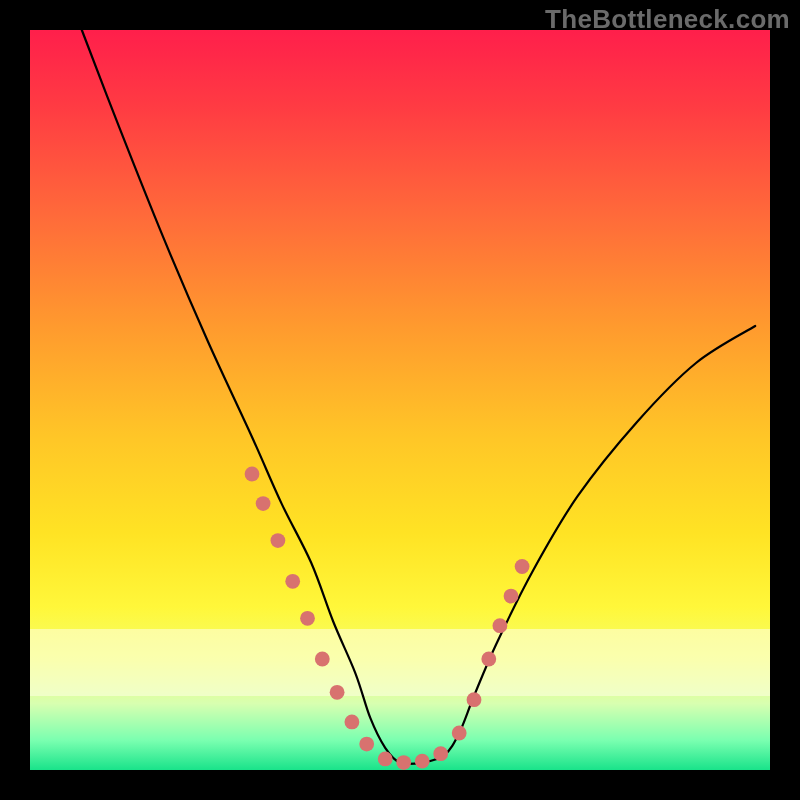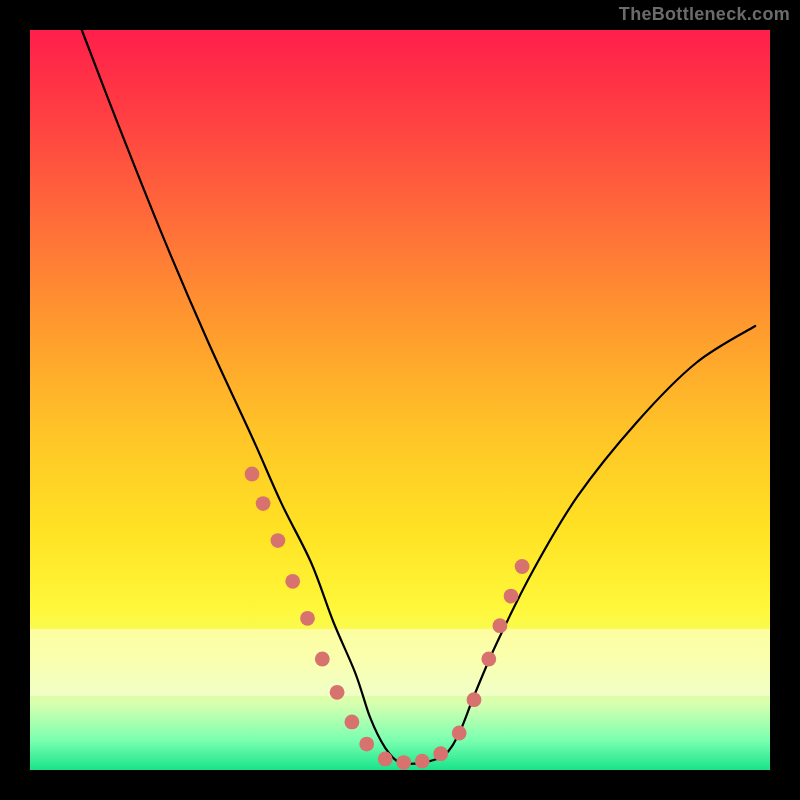--- a/index.html
+++ b/index.html
@@ -15,21 +15,21 @@
     position: relative;
     width: 800px;
     height: 800px;
     background: #000;
   }
   .watermark {
     position: absolute;
     top: 4px;
     right: 10px;
     color: #6b6b6b;
-    font-size: 18px;
+    font-size: 26px;
     font-weight: 600;
     letter-spacing: 0.3px;
     user-select: none;
   }
   .plot {
     position: absolute;
     left: 30px;
     top: 30px;
     width: 740px;
     height: 740px;

